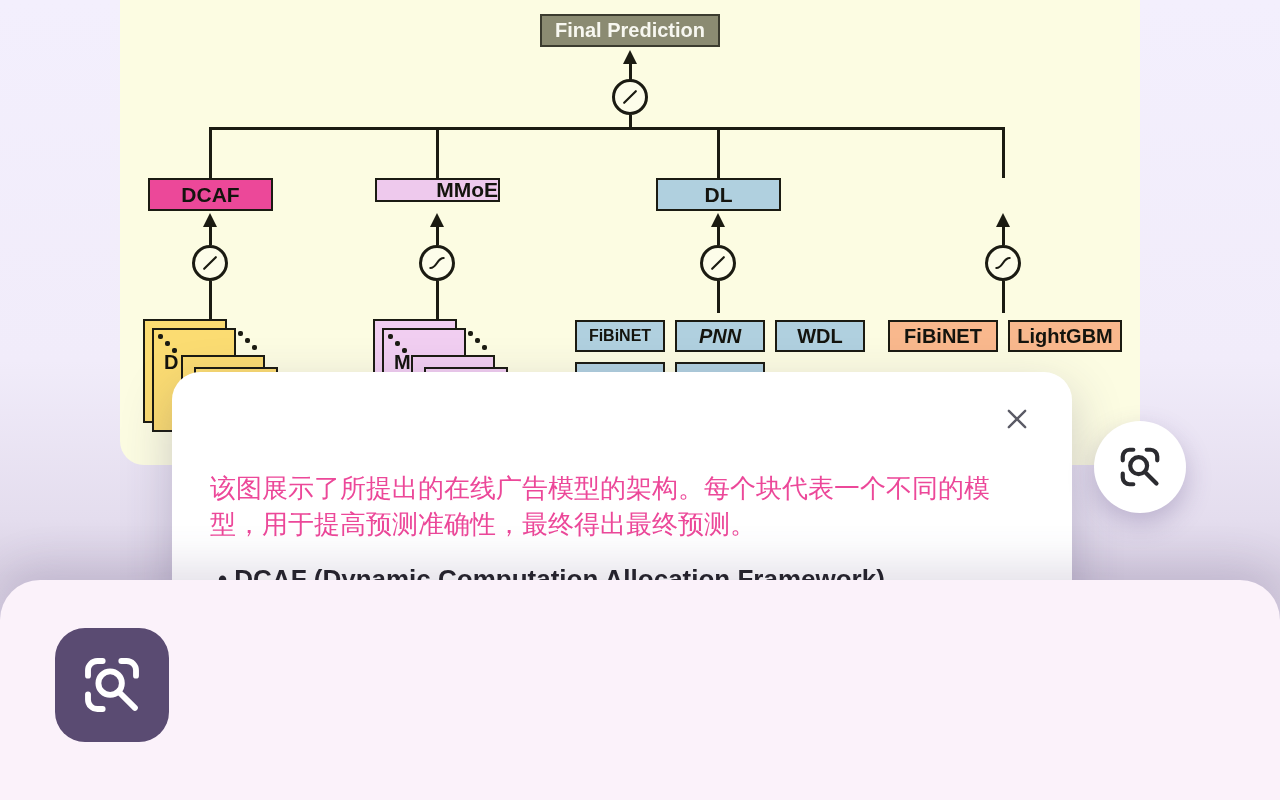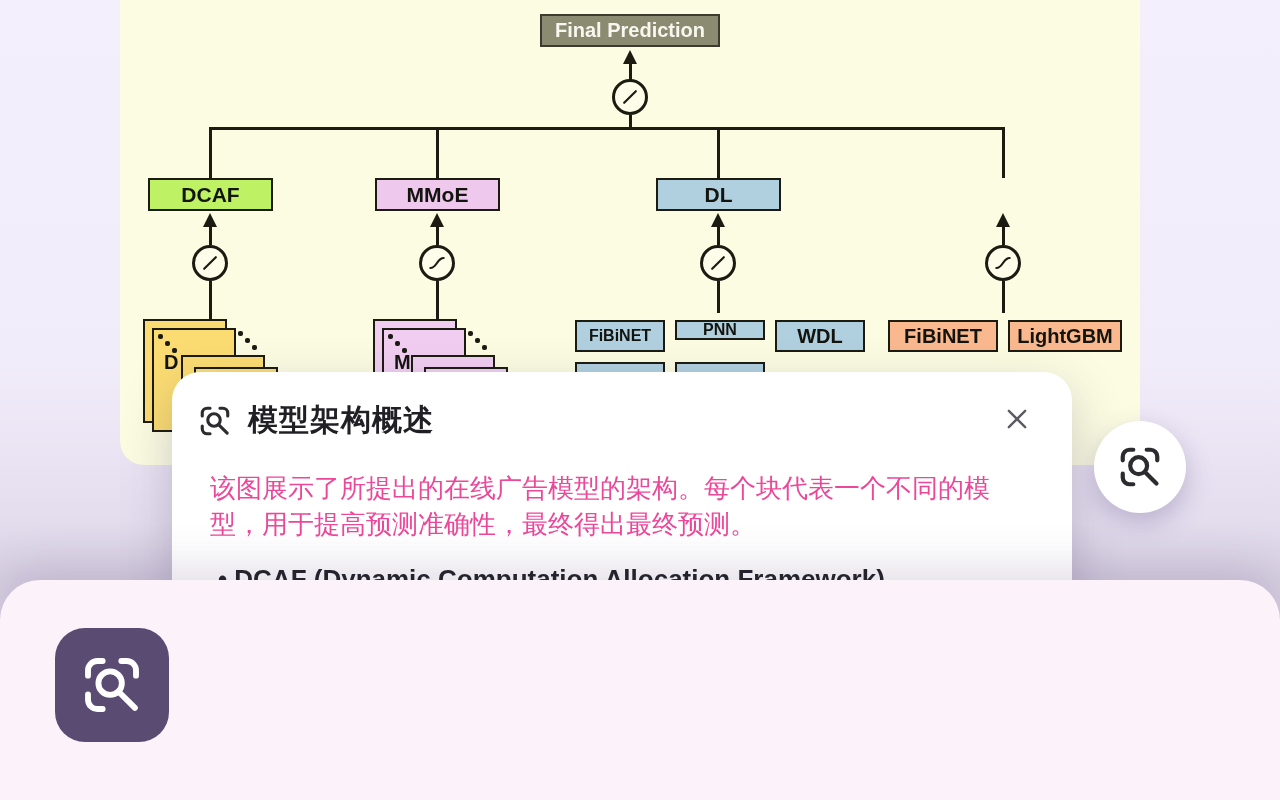--- a/index.html
+++ b/index.html
@@ -7,21 +7,21 @@
   body { font-family:"Liberation Sans", sans-serif; }
   .screen { position:relative; width:1280px; height:800px;
     background:linear-gradient(180deg,#F3EFFD 0%,#F1ECFA 45%,#E4DDEE 65%,#D8D0E2 72%,#D6CEE0 100%);padding-left:8px; }
 
   
   .panel { position:absolute; left:120px; top:-24px; width:1020px; height:489px;
     background:#FCFCE2; border-radius:24px; }
   .dbox { position:absolute; border:2px solid #1B1B12; display:flex; align-items:center;
     justify-content:center; font-weight:bold; color:#14140E; }
   .final { background:#8B8B72; border-color:#3B3B2F; color:#F7F7F0; font-size:20px; }
-  .m-yellow { background:#bef264; }
+  .m-yellow { background:#ec4899; }
   .m-pink { background:#EEC9ED; }
   .m-blue { background:#B0D0DF; }
   .m-orange { background:#F9B88D; }
   .vline { position:absolute; width:3px; background:#1B1B12; }
   .hline { position:absolute; height:3px; background:#1B1B12; }
   .arrow-up { position:absolute; width:0; height:0;
     border-left:7px solid transparent; border-right:7px solid transparent;
     border-bottom:14px solid #1B1B12; }
   .node-circle { position:absolute; width:36px; height:36px; border:3px solid #1B1B12;
     border-radius:50%; background:#FDFDEA; display:flex; align-items:center; justify-content:center; }
@@ -102,21 +102,21 @@
     <div class="hline" style="left:88.5px; top:151px; width:796px;"></div>
 
     <div class="vline" style="left:88.5px;  top:151px; height:51px;"></div>
     <div class="vline" style="left:315.5px; top:151px; height:51px;"></div>
     <div class="vline" style="left:596.5px; top:151px; height:51px;"></div>
     <div class="vline" style="left:881.5px; top:151px; height:51px;"></div>
 
     <div class="dbox m-yellow" style="left:28px; top:202px; width:125px; height:33px; font-size:21px;">
       <span>DCAF</span>
     </div>
-    <div class="dbox m-pink" style="left:255px; top:202px; width:125px; height:33px; font-size:21px;">
+    <div class="dbox m-pink" style="left:255px; top:202px; width:125px; height:24px; font-size:21px;justify-content:flex-end;">
       <span>MMoE</span>
     </div>
     <div class="dbox m-blue" style="left:536px; top:202px; width:125px; height:33px; font-size:21px;justify-content:center;">
       <span>DL</span>
     </div>
 
     <div class="arrow-up" style="left:83px; top:237px;"></div>
     <div class="vline" style="left:88.5px; top:249px; height:20px;"></div>
     <div class="node-circle" style="left:72px; top:269px;">
       <svg viewBox="0 0 36 36">
@@ -148,21 +148,21 @@
     <div class="node-circle" style="left:865px; top:269px;">
       <svg viewBox="0 0 36 36">
           <path d="M10 24 C 18 24, 18 12, 26 12"></path>
         </svg>
     </div>
     <div class="vline" style="left:881.5px; top:305px; height:32px;"></div>
 
     <div class="dbox m-blue" style="left:455px; top:344px; width:90px; height:32px; font-size:16px;">
       <span>FiBiNET</span>
     </div>
-    <div class="dbox m-blue" style="left:555px; top:344px; width:90px; height:20px; font-size:16px;">
+    <div class="dbox m-blue" style="left:555px; top:344px; width:90px; height:32px; font-size:20px;font-style:italic;">
       <span>PNN</span>
     </div>
     <div class="dbox m-blue" style="left:655px; top:344px; width:90px; height:32px; font-size:20px;">
       <span>WDL</span>
     </div>
 
     <div class="dbox m-orange" style="left:768px; top:344px; width:110px; height:32px; font-size:20px;">
       <span>FiBiNET</span>
     </div>
     <div class="dbox m-orange" style="left:888px; top:344px; width:114px; height:32px; font-size:20px;">
@@ -195,26 +195,20 @@
       <div class="sdot" style="left:15px; top:15px; z-index:6;"></div>
       <div class="sdot" style="left:22px; top:22px; z-index:6;"></div>
       <div class="sdot" style="left:29px; top:29px; z-index:6;"></div>
       <div class="sdot" style="left:95px; top:12px; z-index:6;"></div>
       <div class="sdot" style="left:102px; top:19px; z-index:6;"></div>
       <div class="sdot" style="left:109px; top:26px; z-index:6;"></div>
     </div>
   </div>
 
   <div class="popup">
-    <div class="popup-header">
-      <svg class="scan-icon" width="34" height="34" viewBox="0 0 24 24" fill="none" stroke="currentColor" stroke-width="2.2" stroke-linecap="round" stroke-linejoin="round">
-        <use href="#scan-search"></use>
-      </svg>
-      <div class="popup-title">模型架构概述</div>
-    </div>
     <button class="popup-close">
       <svg width="28" height="28" viewBox="0 0 24 24" fill="none" stroke="currentColor" stroke-width="2" stroke-linecap="round">
         <line x1="5" y1="5" x2="19" y2="19"></line>
           <line x1="19" y1="5" x2="5" y2="19"></line>
       </svg>
     </button>
     <div class="popup-body">该图展示了所提出的在线广告模型的架构。每个块代表一个不同的模型，用于提高预测准确性，最终得出最终预测。</div>
     <div class="popup-bullet">•  DCAF (Dynamic Computation Allocation Framework)</div>
   </div>
 

